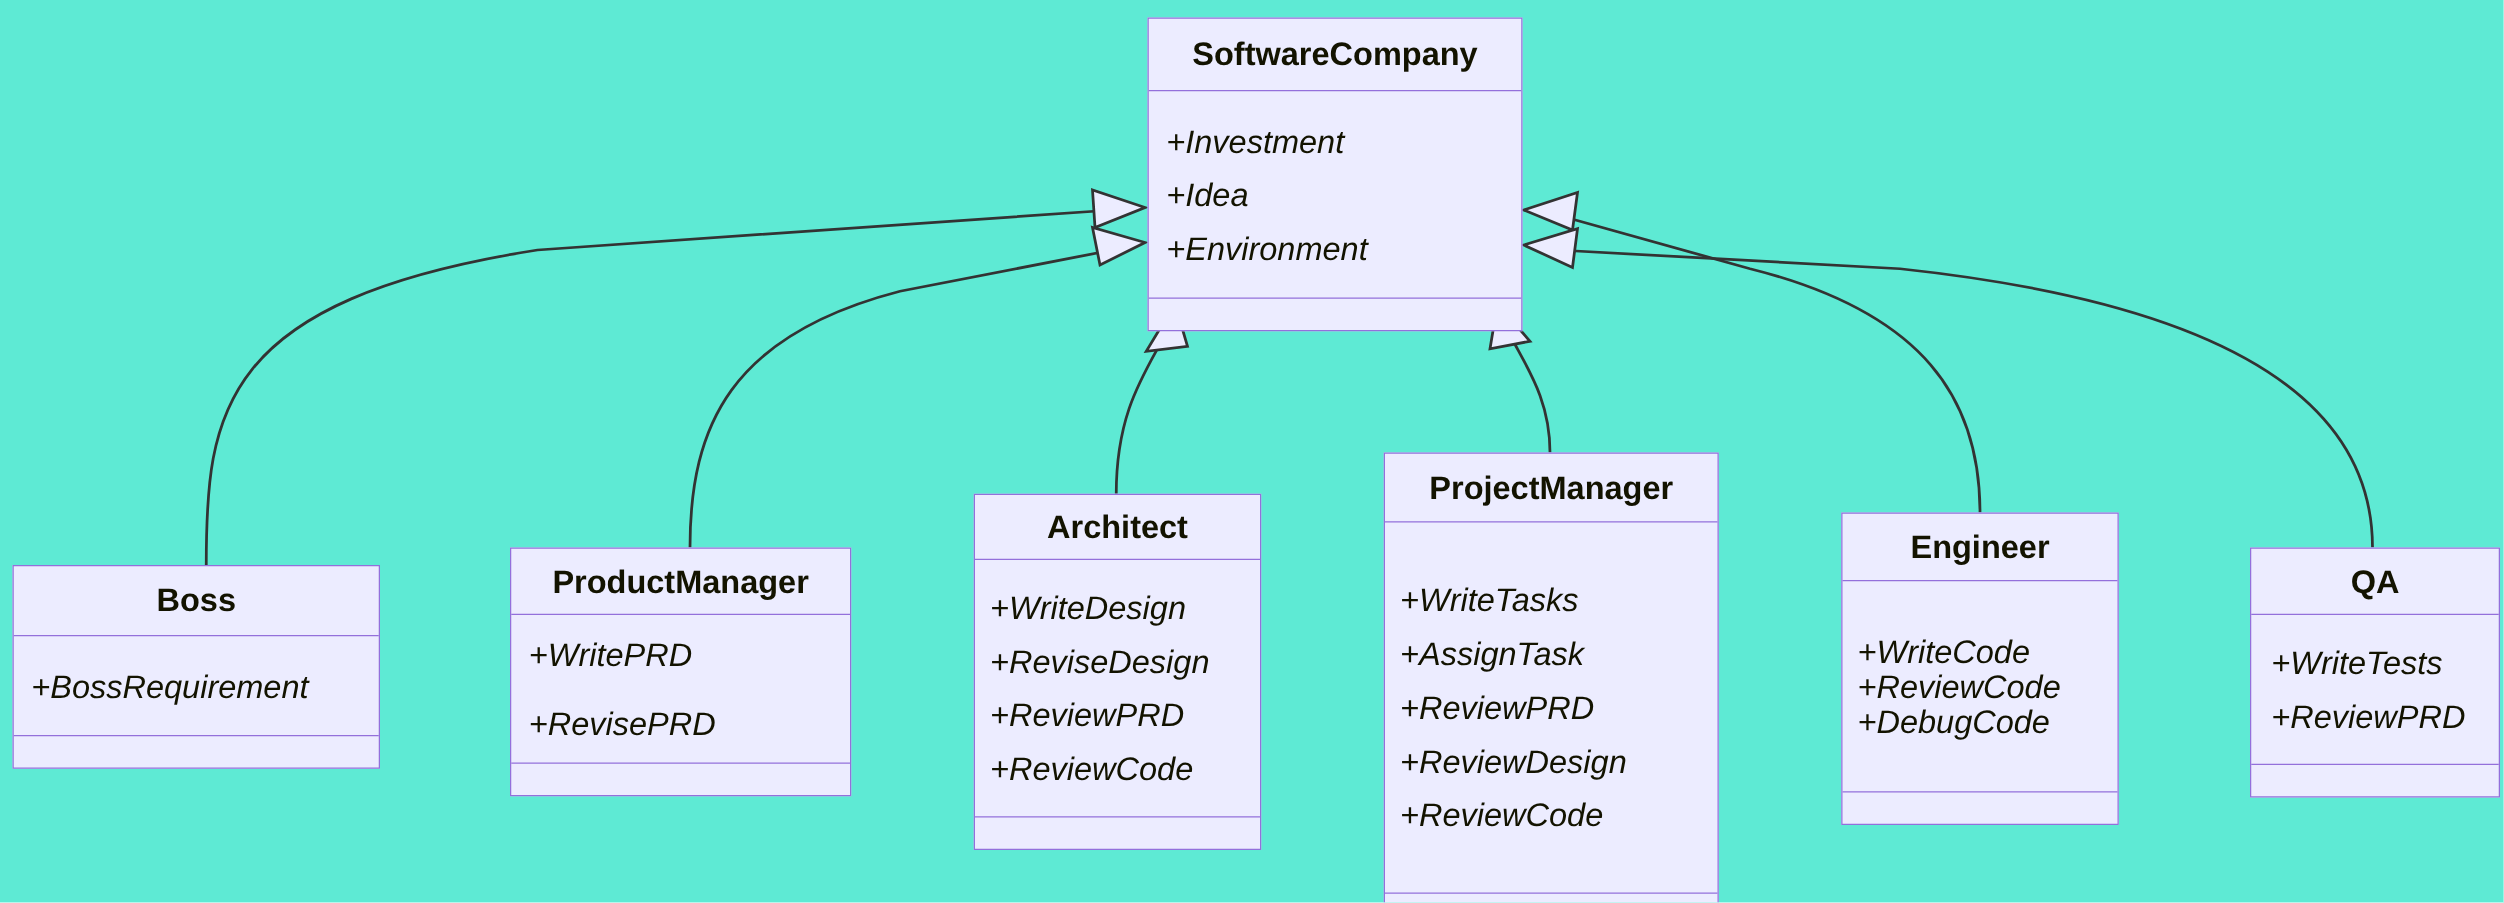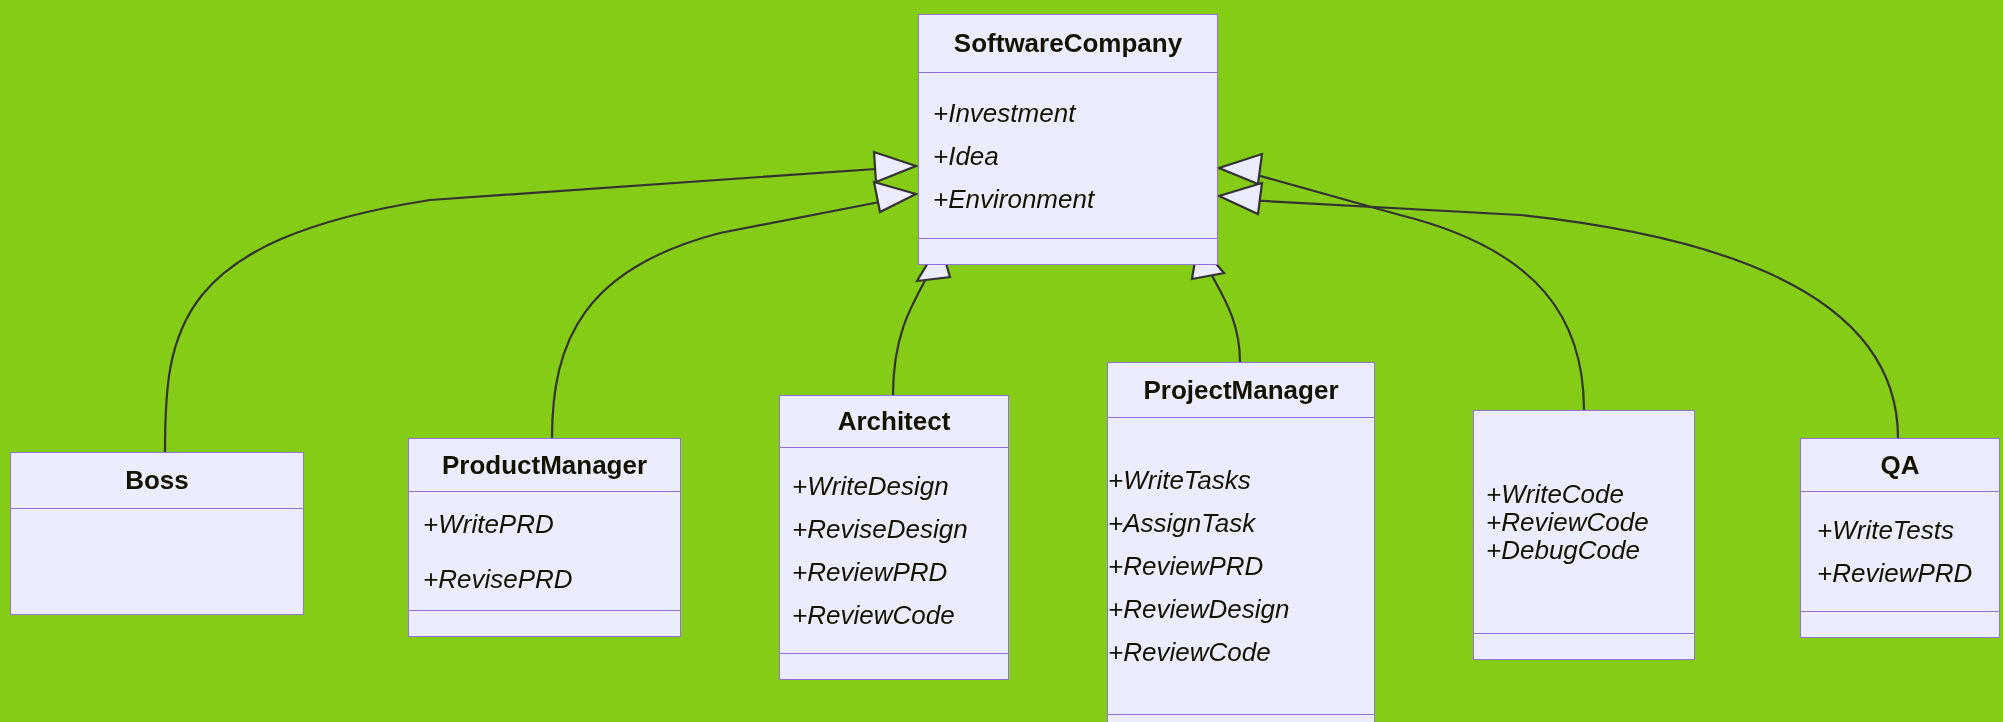--- a/index.html
+++ b/index.html
@@ -8,21 +8,21 @@
     padding: 0;
     background: #ffffff;
   }
   body {
     font-family: "Liberation Sans", "DejaVu Sans", sans-serif;
   }
   #diagram-root {
     position: relative;
     width: 2003px;
     height: 722px;
-    background: #84cc16;
+    background: #5eead4;
     overflow: hidden;
   }
   #edge-layer {
     position: absolute;
     left: 0;
     top: 0;
     width: 2003px;
     height: 722px;
     pointer-events: none;
   }
@@ -98,20 +98,23 @@
     <div class="class-attrs" style="padding:14px 0 14px 14px; gap:17px;">
       <div class="attr-row">+Investment</div>
       <div class="attr-row">+Idea</div>
       <div class="attr-row">+Environment</div>
     </div>
     <div class="class-methods" style="height:25px;"></div>
   </div>
 
   <div class="uml-class" style="left:10px; top:452px; width:294px; height:163px; font-size:26px;">
     <div class="class-title" style="height:56px; font-size:26px;">Boss</div>
+    <div class="class-attrs" style="padding:14px 0 14px 14px;">
+      <div class="attr-row">+BossRequirement</div>
+    </div>
     <div class="class-methods" style="height:25px;"></div>
   </div>
 
   <div class="uml-class" style="left:408px; top:438px; width:273px; height:199px; font-size:26px;">
     <div class="class-title" style="height:53px; font-size:26px;">ProductManager</div>
     <div class="class-attrs" style="padding:12px 0 12px 14px; gap:29px;">
       <div class="attr-row">+WritePRD</div>
       <div class="attr-row">+RevisePRD</div>
     </div>
     <div class="class-methods" style="height:25px;"></div>
@@ -123,31 +126,32 @@
       <div class="attr-row">+WriteDesign</div>
       <div class="attr-row">+ReviseDesign</div>
       <div class="attr-row">+ReviewPRD</div>
       <div class="attr-row">+ReviewCode</div>
     </div>
     <div class="class-methods" style="height:25px;"></div>
   </div>
 
   <div class="uml-class" style="left:1107px; top:362px; width:268px; height:379px; font-size:26px;">
     <div class="class-title" style="height:55px; font-size:26px;">ProjectManager</div>
-    <div class="class-attrs" style="padding:12px 0 12px 0; gap:17px;">
+    <div class="class-attrs" style="padding:12px 0 12px 12px; gap:17px;">
       <div class="attr-row">+WriteTasks</div>
       <div class="attr-row">+AssignTask</div>
       <div class="attr-row">+ReviewPRD</div>
       <div class="attr-row">+ReviewDesign</div>
       <div class="attr-row">+ReviewCode</div>
     </div>
     <div class="class-methods" style="height:25px;"></div>
   </div>
 
   <div class="uml-class" style="left:1473px; top:410px; width:222px; height:250px; font-size:26px;">
+    <div class="class-title" style="height:54px; font-size:26px;">Engineer</div>
     <div class="class-attrs" style="padding:12px 0 12px 12px; gap:2px;">
       <div class="attr-row">+WriteCode</div>
       <div class="attr-row">+ReviewCode</div>
       <div class="attr-row">+DebugCode</div>
     </div>
     <div class="class-methods" style="height:25px;"></div>
   </div>
 
   <div class="uml-class" style="left:1800px; top:438px; width:200px; height:200px; font-size:26px;">
     <div class="class-title" style="height:53px; font-size:26px;">QA</div>

